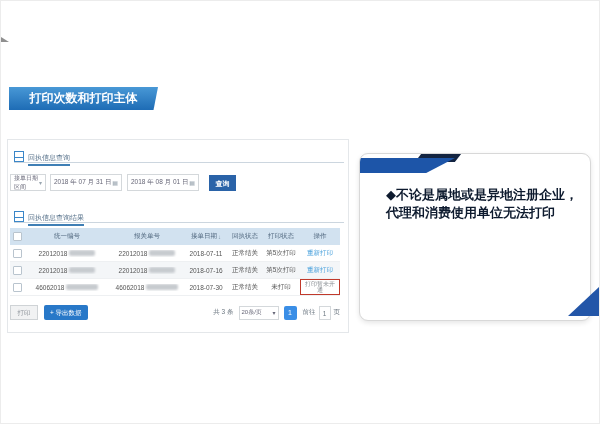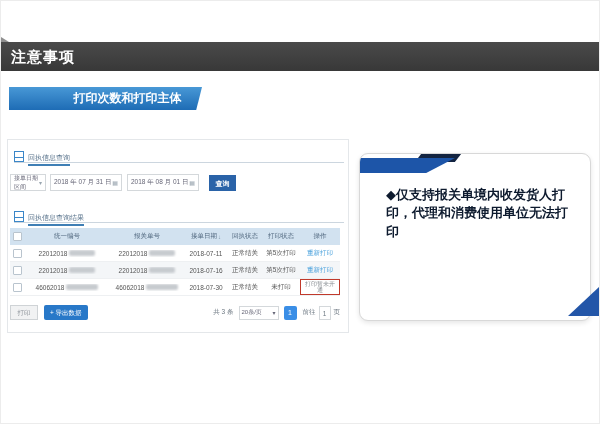--- a/index.html
+++ b/index.html
@@ -7,21 +7,21 @@
          box-sizing:border-box;font-family:"Liberation Sans","DejaVu Sans",sans-serif;overflow:hidden;}
 
   
   .banner{position:absolute;left:0;top:41px;width:600px;height:29px;
           background:linear-gradient(180deg,#4a4a4a,#383838);}
   .banner-notch{position:absolute;left:0;top:36px;width:0;height:0;
           border-bottom:5px solid #8f8f8f;border-right:8px solid transparent;}
   .banner-title{color:#fff;font-size:15px;font-weight:bold;line-height:29px;margin-left:10px;letter-spacing:1px;}
   .badge{position:absolute;left:8px;top:86px;width:149px;height:23px;color:#fff;
          background:linear-gradient(180deg,#4898d6,#1e6cb5);font-size:12px;font-weight:bold;
-         text-align:center;line-height:23px;clip-path:polygon(0 0,100% 0,97% 100%,0 100%);padding-left:44px;}
+         text-align:center;line-height:23px;clip-path:polygon(0 0,100% 0,97% 100%,0 100%);}
 
   
   .appshot{position:absolute;left:6px;top:138px;width:342px;height:194px;background:#fff;
            border:1px solid #e4e7ea;box-sizing:border-box;}
   .sec-head{position:absolute;left:6px;width:330px;height:16px;border-bottom:1px solid #ccd6df;}
   .sec-head .ico{display:inline-block;width:8px;height:9px;border:1px solid #3a86c8;vertical-align:-2px;
                  background:linear-gradient(#fff 55%,#3a86c8 55%,#3a86c8 70%,#fff 70%);}
   .sec-title{font-size:7px;color:#56718a;margin-left:4px;border-bottom:2px solid #3f7fb5;padding-bottom:3px;}
   .filter{position:absolute;left:2px;top:34px;height:17px;display:flex;align-items:center;}
   .fld{height:17px;border:1px solid #d4d8db;box-sizing:border-box;display:flex;align-items:center;
@@ -70,23 +70,20 @@
   .bullets p{margin:0;}
   .corner-tri{position:absolute;left:567px;top:286px;width:31px;height:29px;background:#2356a8;
               clip-path:polygon(100% 0,100% 100%,0 100%);}
 </style>
 </head>
 <body>
 
 <div class="slide">
 
   <div class="banner-notch"></div>
-  <div class="banner">
-    <span class="banner-title">注意事项</span>
-  </div>
   <div class="badge">打印次数和打印主体</div>
 
   <div class="appshot">
 
     <div class="sec-head" style="top:6px;">
       <span class="ico"></span><span class="sec-title">回执信息查询</span>
     </div>
 
     <div class="filter">
       <div class="fld sel">
@@ -200,18 +197,18 @@
       <span>前往</span>
       <div class="pg-goto">1</div>
       <span>页</span>
     </div>
   </div>
 
   <div class="card">
     <div class="rib-navy"></div>
     <div class="rib-blue"></div>
     <div class="bullets">
-      <p>◆仅支持报关单境内收发货人打印，代理和消费使用单位无法打印</p>
+      <p>◆不论是属地或是异地注册企业，代理和消费使用单位无法打印</p>
     </div>
   </div>
   <div class="corner-tri"></div>
 
 </div>
 
 </body></html>

